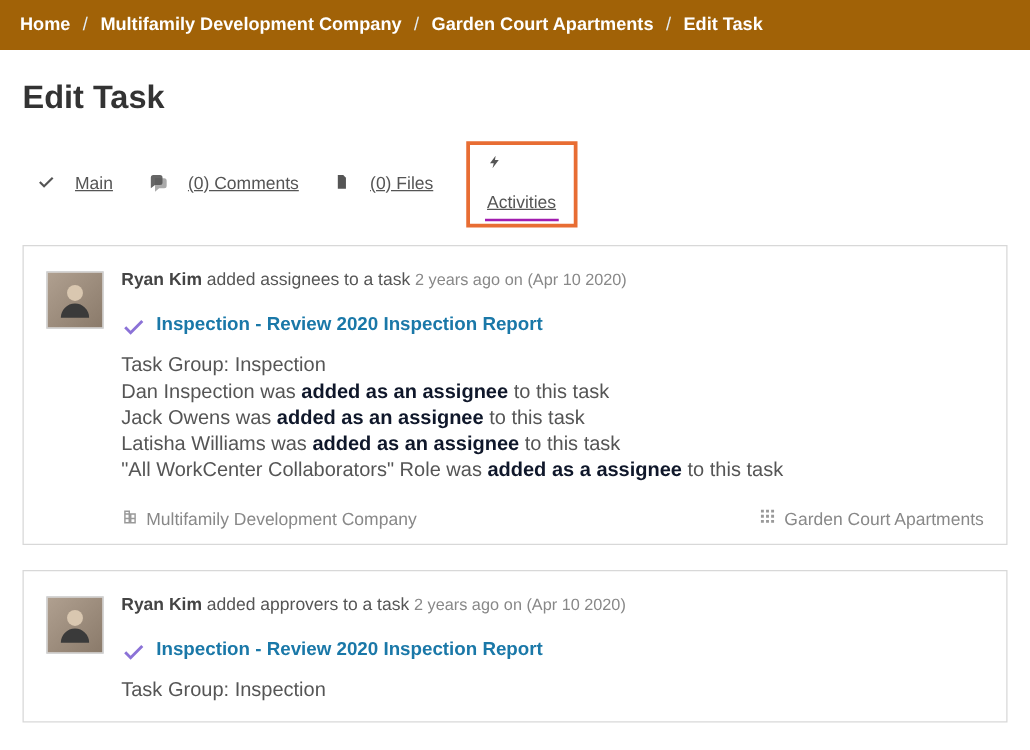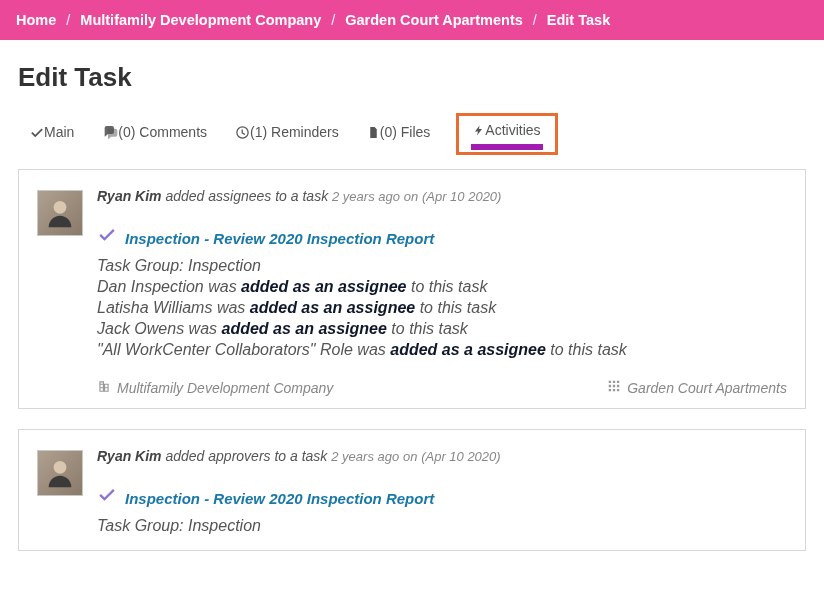--- a/index.html
+++ b/index.html
@@ -6,21 +6,21 @@
   body {
     font-family: -apple-system, "Segoe UI", "Helvetica Neue", Arial, sans-serif;
     font-size: 14px;
     color: #333;
     background: #fff;
     width: 824px;
     height: 600px;
     overflow: hidden;
   }
   .breadcrumb-bar {
-    background: #ec4899;
+    background: #a16207;
     padding: 12px 16px;
     display: flex;
     gap: 10px;
     color: #fff;
     font-weight: 600;
     font-size: 14.5px;
   }
   .breadcrumb-bar .sep { color: #e4eef7; font-weight: 400; }
   .breadcrumb-bar a { color: #fff; text-decoration: none; cursor: pointer; }
   .page-title {
@@ -30,44 +30,44 @@
     padding: 22px 18px 10px 18px;
   }
   .tabs {
     display: flex;
     align-items: center;
     gap: 24px;
     padding: 10px 18px 0 28px;
   }
   .tab {
     display: inline-flex;
-    align-items: center;
-    gap: 0;
+    gap: 16px;
     color: #555;
     font-size: 14px;
     padding: 6px 2px 10px 2px;
     cursor: pointer;
     position: relative;
+    text-decoration: underline;
   }
   .tab .ticon { display: inline-flex; }
   .tab-active-wrap {
     border: 3px solid #e86d33;
     padding: 6px 12px 2px 12px;
     display: inline-flex;
   }
   .tab-active {
-    border-bottom: 6px solid #a21caf;
+    border-bottom: 2px solid #a21caf;
     padding-bottom: 6px;
+    flex-direction: column;
   }
   .activity-card {
     border: 1px solid #d8d8d8;
     margin: 14px 18px 20px 18px;
     padding: 18px 18px 12px 18px;
     background: #fff;
-    font-style: italic;
   }
   .act-head {
     display: flex;
     align-items: flex-start;
     gap: 14px;
   }
   .avatar {
     width: 46px;
     height: 46px;
     background: linear-gradient(135deg,#b0a090 0%, #8a7a6a 100%);
@@ -81,21 +81,21 @@
   .act-body { flex: 1; }
   .act-line {
     color: #555;
     font-size: 14px;
     margin-bottom: 20px;
   }
   .act-line .actor { font-weight: 700; color: #444; }
   .act-line .time { color: #888; font-size: 13px; }
   .task-title-row {
     display: flex;
-    align-items: flex-end;
+    align-items: flex-start;
     gap: 8px;
     margin-bottom: 10px;
   }
   .task-title-row svg { width: 20px; height: 20px; fill: #8b72d7; }
   .task-title-link {
     color: #1a78a8;
     font-weight: 700;
     font-size: 15px;
     cursor: pointer;
   }
@@ -141,28 +141,20 @@
       <svg viewBox="0 0 24 24" width="16" height="16" fill="#555">
           <path d="M4 4h12a2 2 0 0 1 2 2v7a2 2 0 0 1-2 2H9l-5 4V6a2 2 0 0 1 2-2zm4 4h12a2 2 0 0 1 2 2v7a2 2 0 0 1-2 2h-7l-5 4v-4" fill="none"></path>
           <path d="M4 3h11a3 3 0 0 1 3 3v6a3 3 0 0 1-3 3H9l-5 4V6a3 3 0 0 1 3-3z" opacity=".9"></path>
           <path d="M9 7h11a3 3 0 0 1 3 3v6a3 3 0 0 1-3 3h-6l-5 4V10" opacity=".5"></path>
         </svg>
     </span>
     <span>(0) Comments</span>
   </div>
   <div class="tab">
     <span class="ticon">
-      <svg viewBox="0 0 24 24" width="15" height="15" fill="#555">
-          <path d="M12 2a10 10 0 1 0 0 20 10 10 0 0 0 0-20zm0 18a8 8 0 1 1 0-16 8 8 0 0 1 0 16zm.5-13h-2v6l5 3 1-1.7-4-2.3z"></path>
-        </svg>
-    </span>
-    <span>(1) Reminders</span>
-  </div>
-  <div class="tab">
-    <span class="ticon">
       <svg viewBox="0 0 24 24" width="13" height="15" fill="#555">
           <path d="M6 2h8l4 4v16H6z"></path>
         </svg>
     </span>
     <span>(0) Files</span>
   </div>
   <div class="tab-active-wrap">
     <div class="tab tab-active" style="padding-top:0;">
       <span class="ticon">
         <svg viewBox="0 0 24 24" width="12" height="15" fill="#555">
@@ -196,24 +188,24 @@
             </svg>
         </span>
         <span class="task-title-link">Inspection - Review 2020 Inspection Report</span>
       </div>
       <div class="detail-line">Task Group: Inspection</div>
 
       <div class="detail-line">
         <span>Dan Inspection was </span><span class="bolded">added as an assignee</span><span> to this task</span>
       </div>
       <div class="detail-line">
+        <span>Jack Owens was </span><span class="bolded">added as an assignee</span><span> to this task</span>
+      </div>
+      <div class="detail-line">
         <span>Latisha Williams was </span><span class="bolded">added as an assignee</span><span> to this task</span>
-      </div>
-      <div class="detail-line">
-        <span>Jack Owens was </span><span class="bolded">added as an assignee</span><span> to this task</span>
       </div>
       <div class="detail-line">
         <span>"All WorkCenter Collaborators" Role was </span><span class="bolded">added as a assignee</span><span> to this task</span>
       </div>
 
       <div class="footer-row">
         <span class="footer-item">
           <span>
             <svg viewBox="0 0 24 24">
                 <path d="M4 22V4h8v4h8v14H4zm2-2h4v-4H6v4zm0-6h4V10H6v4zm0-6h4V6H6v2zm8 12h4v-4h-4v4zm0-6h4v-4h-4v4z"></path>

